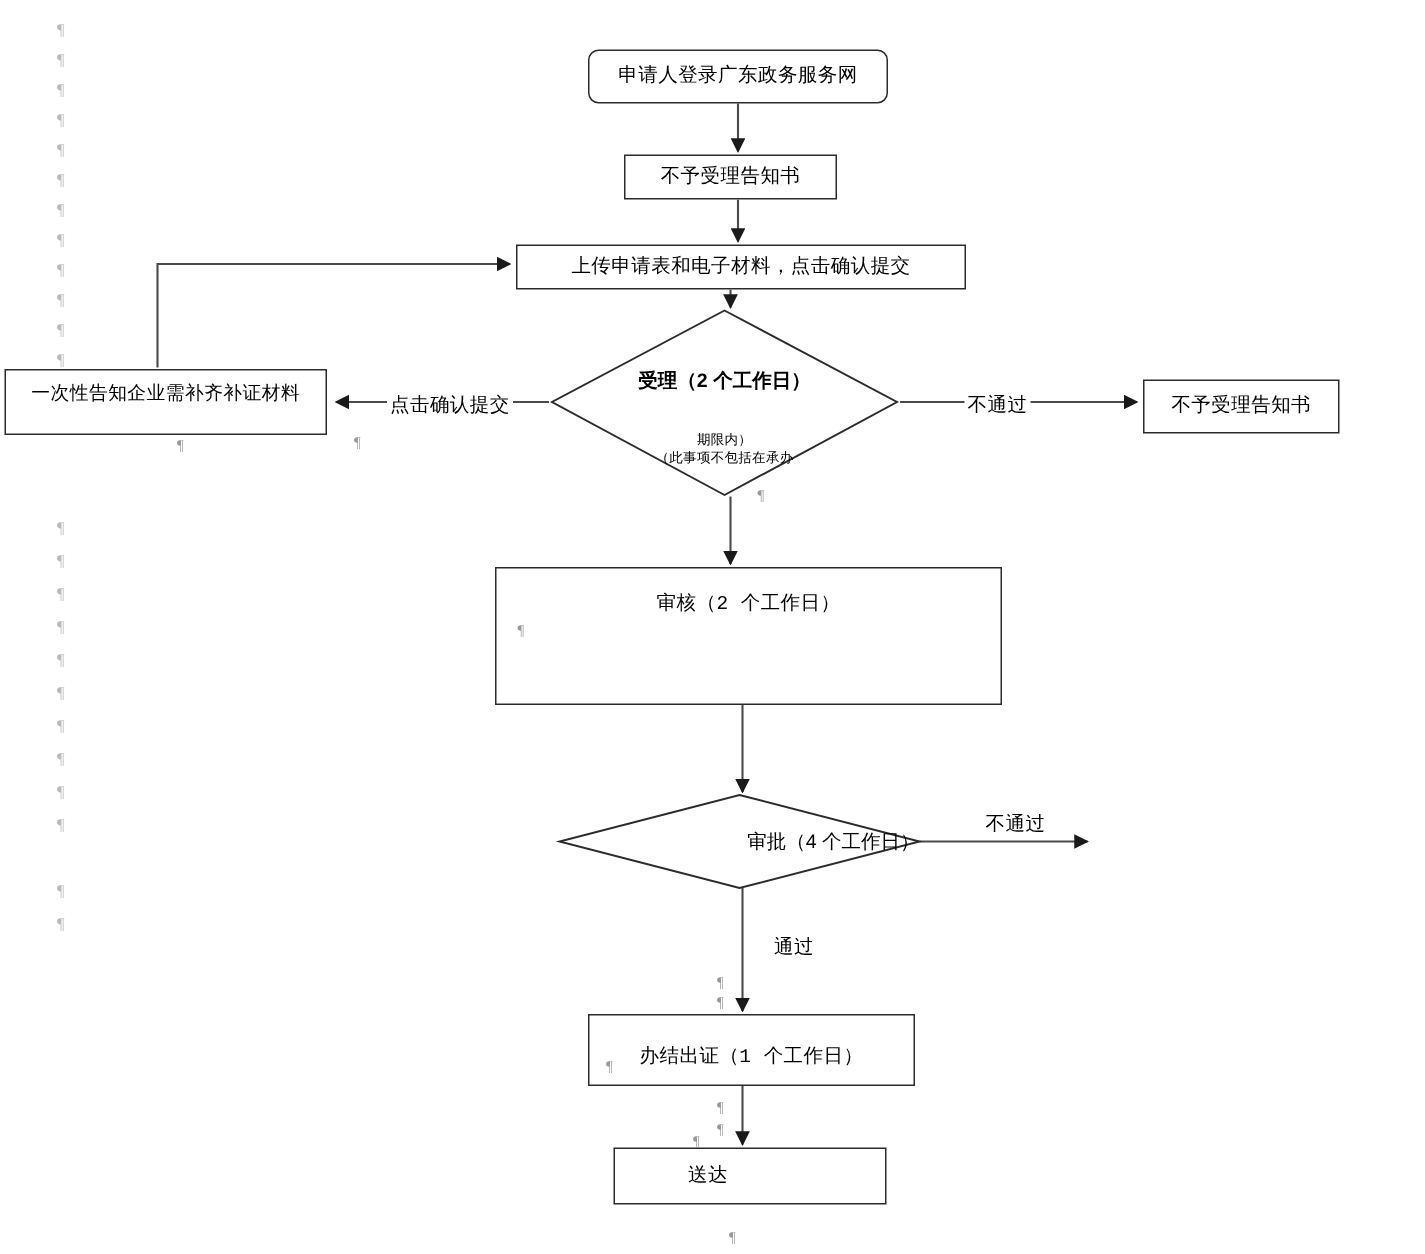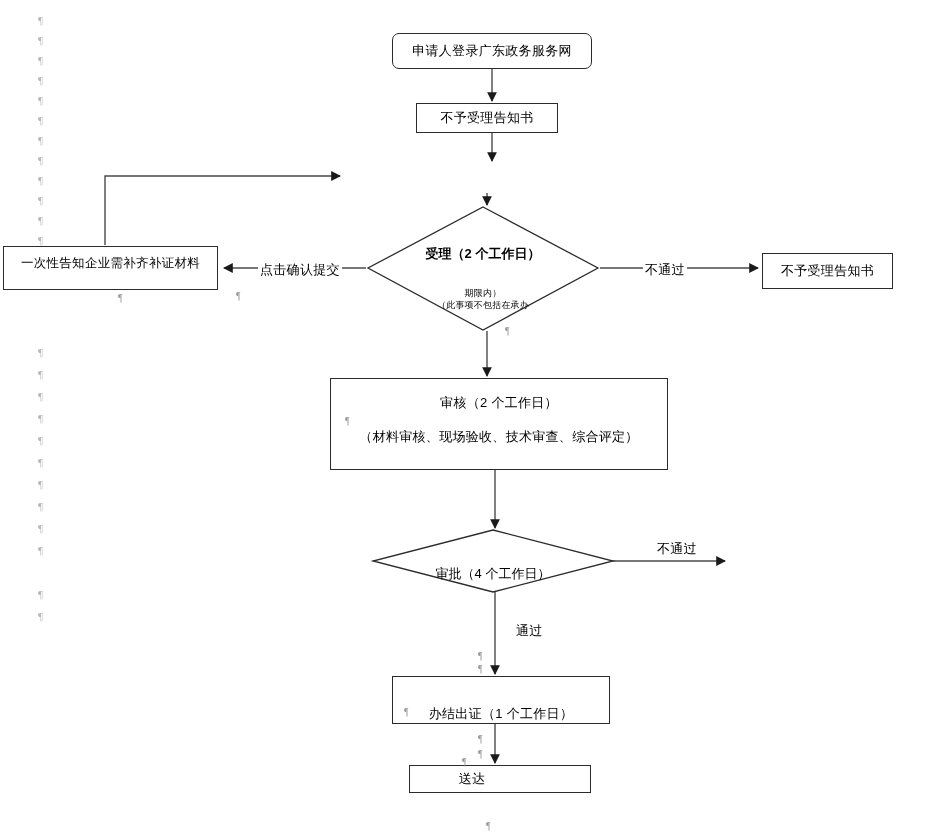--- a/index.html
+++ b/index.html
@@ -38,21 +38,21 @@
     background: #ffffff;
     border: 1px solid #2b2b2b;
     text-align: center;
     font-size: 13px;
     line-height: 1.5;
     letter-spacing: 0.3px;
   }
   .node.rounded {
     border-radius: 7px;
   }
-  .node .line1 { white-space: nowrap; }
+  .node .line1 { white-space: nowrap; font-family: Liberation Mono, monospace; }
   .node .sub {
     font-size: 13px;
     white-space: nowrap;
     margin-top: 14px;
   }
   .diamond-wrap {
     position: absolute;
   }
   .diamond-text {
     position: absolute;
@@ -133,50 +133,52 @@
   </svg>
 
   <div class="node rounded" style="left:392px; top:33px; width:200px; height:36px;">
     <span class="line1">申请人登录广东政务服务网</span>
   </div>
 
   <div class="node" style="left:416px; top:103px; width:142px; height:30px;">
     <span class="line1">不予受理告知书</span>
   </div>
 
+  <div class="node" style="left:344px; top:163px; width:300px; height:30px;">
+    <span class="line1">上传申请表和电子材料，点击确认提交</span>
+  </div>
 
   <div class="diamond-wrap" style="left:368px; top:207px; width:230px; height:123px;">
     <div class="diamond-text" style="top:38px;font-weight:bold;">受理（2 个工作日）</div>
     <div class="diamond-text small" style="top:62px;margin-top:30px;">（此事项不包括在承办</div>
     <div class="diamond-text small" style="top:80px;">期限内）</div>
   </div>
 
   <div class="node" style="left:3px; top:246px; width:215px; height:44px;">
     <span class="line1" style="font-size:12.5px; position:relative; top:-5px;">一次性告知企业需补齐补证材料</span>
   </div>
 
   <div class="node" style="left:762px; top:253px; width:131px; height:36px;">
     <span class="line1">不予受理告知书</span>
   </div>
 
   <div class="node" style="left:330px; top:378px; width:338px; height:92px; justify-content:flex-start; padding-top:14px;">
     <span class="line1">审核（2 个工作日）</span>
-    <span class="sub">（材料审核、现场验收、技术审查、综合评定）</span>
   </div>
 
   <div class="diamond-wrap" style="left:373px; top:530px; width:240px; height:62px;">
-    <div class="diamond-text" style="top:35px;">审批（4 个工作日）</div>
-  </div>
-
-
-  <div class="node" style="left:392px; top:676px; width:218px; height:48px; justify-content:flex-end; padding-top:9px;">
+    <div class="diamond-text" style="top:22px;text-align:right;">审批（4 个工作日）</div>
+  </div>
+
+
+  <div class="node" style="left:392px; top:676px; width:218px; height:48px; justify-content:center; padding-top:9px;">
     <span class="line1">办结出证（1 个工作日）</span>
   </div>
 
-  <div class="node" style="left:409px; top:765px; width:182px; height:28px;">
+  <div class="node" style="left:409px; top:765px; width:182px; height:38px;">
     <span class="line1" style="position:relative; left:-28px;">送达</span>
   </div>
 
   <div class="edge-label" style="left:258px; top:261px;">点击确认提交</div>
   <div class="edge-label" style="left:643px; top:261px;">不通过</div>
   <div class="edge-label" style="left:655px; top:540px;">不通过</div>
   <div class="edge-label" style="left:478px; top:622px;margin-left:36px;">通过</div>
 
   <div id="margin-marks">
       <div class="pilcrow" style="left: 38px; top: 14px;">¶</div>

